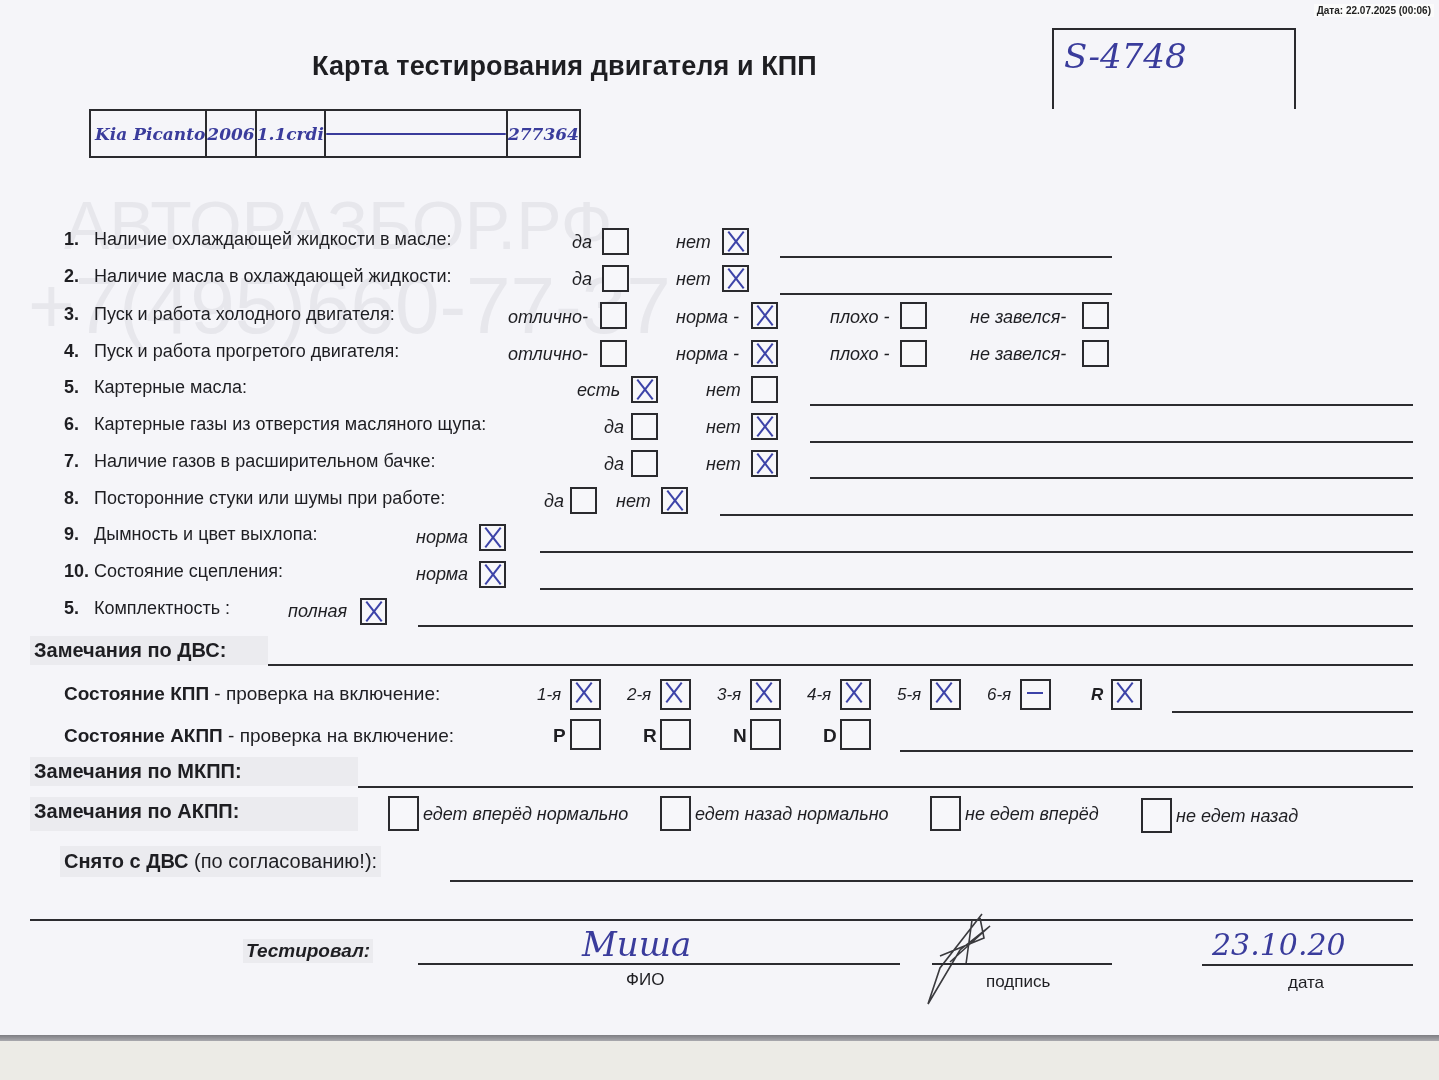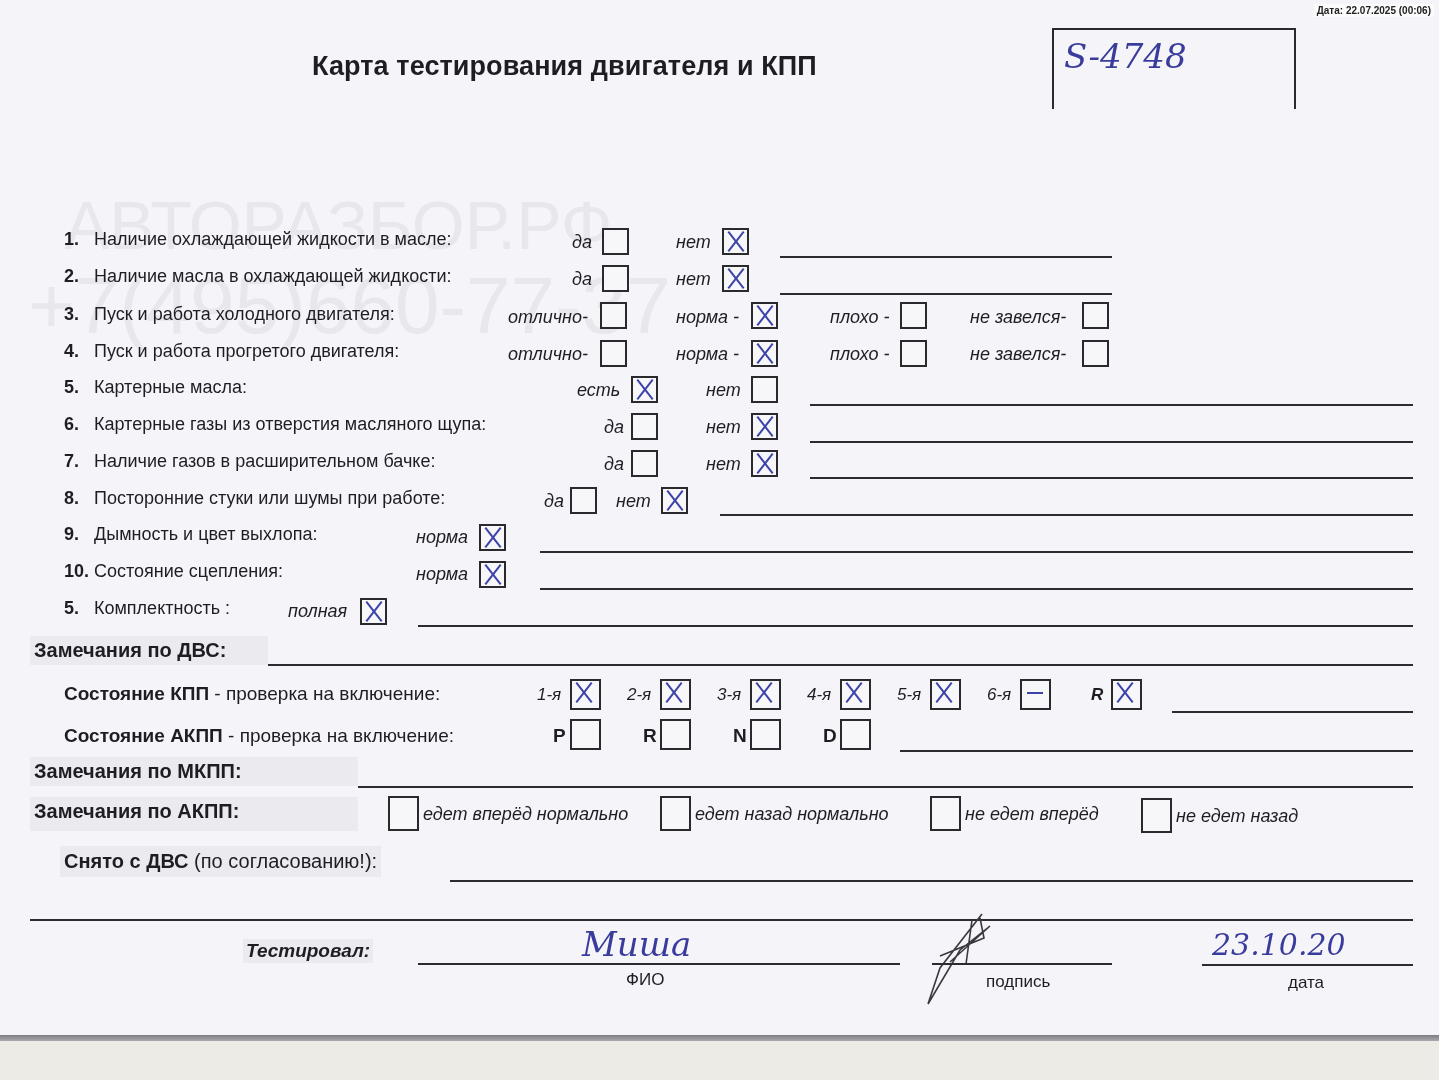--- a/index.html
+++ b/index.html
@@ -68,20 +68,27 @@
 <div class="stamp">Дата: 22.07.2025 (00:06)</div>
 
 <div class="abs title">Карта тестирования двигателя  и КПП</div>
 
 <div class="autobox">
   <div class="num">S-4748</div>
 </div>
 
 <table class="htable">
   <tbody>
+  <tr>
+    <td class="val hw" style="padding-left:4px">Kia Picanto</td>
+    <td class="val hw" style="text-align:center">2006</td>
+    <td class="val hw" style="text-align:center">1.1crdi</td>
+    <td class="val"><span class="dash-line"></span></td>
+    <td class="val hw" style="text-align:center">277364</td>
+  </tr>
 </tbody>
   </table>
 
 <div id="items">
 
   <div class="row" style="left:64px;top:229px">
     <span class="lbl-text num-b">1.</span>
     <span class="lbl-text" style="left:30px">Наличие охлаждающей жидкости в масле:</span>
   </div>
   <span class="opt" style="left:572px;top:232px">да</span>

